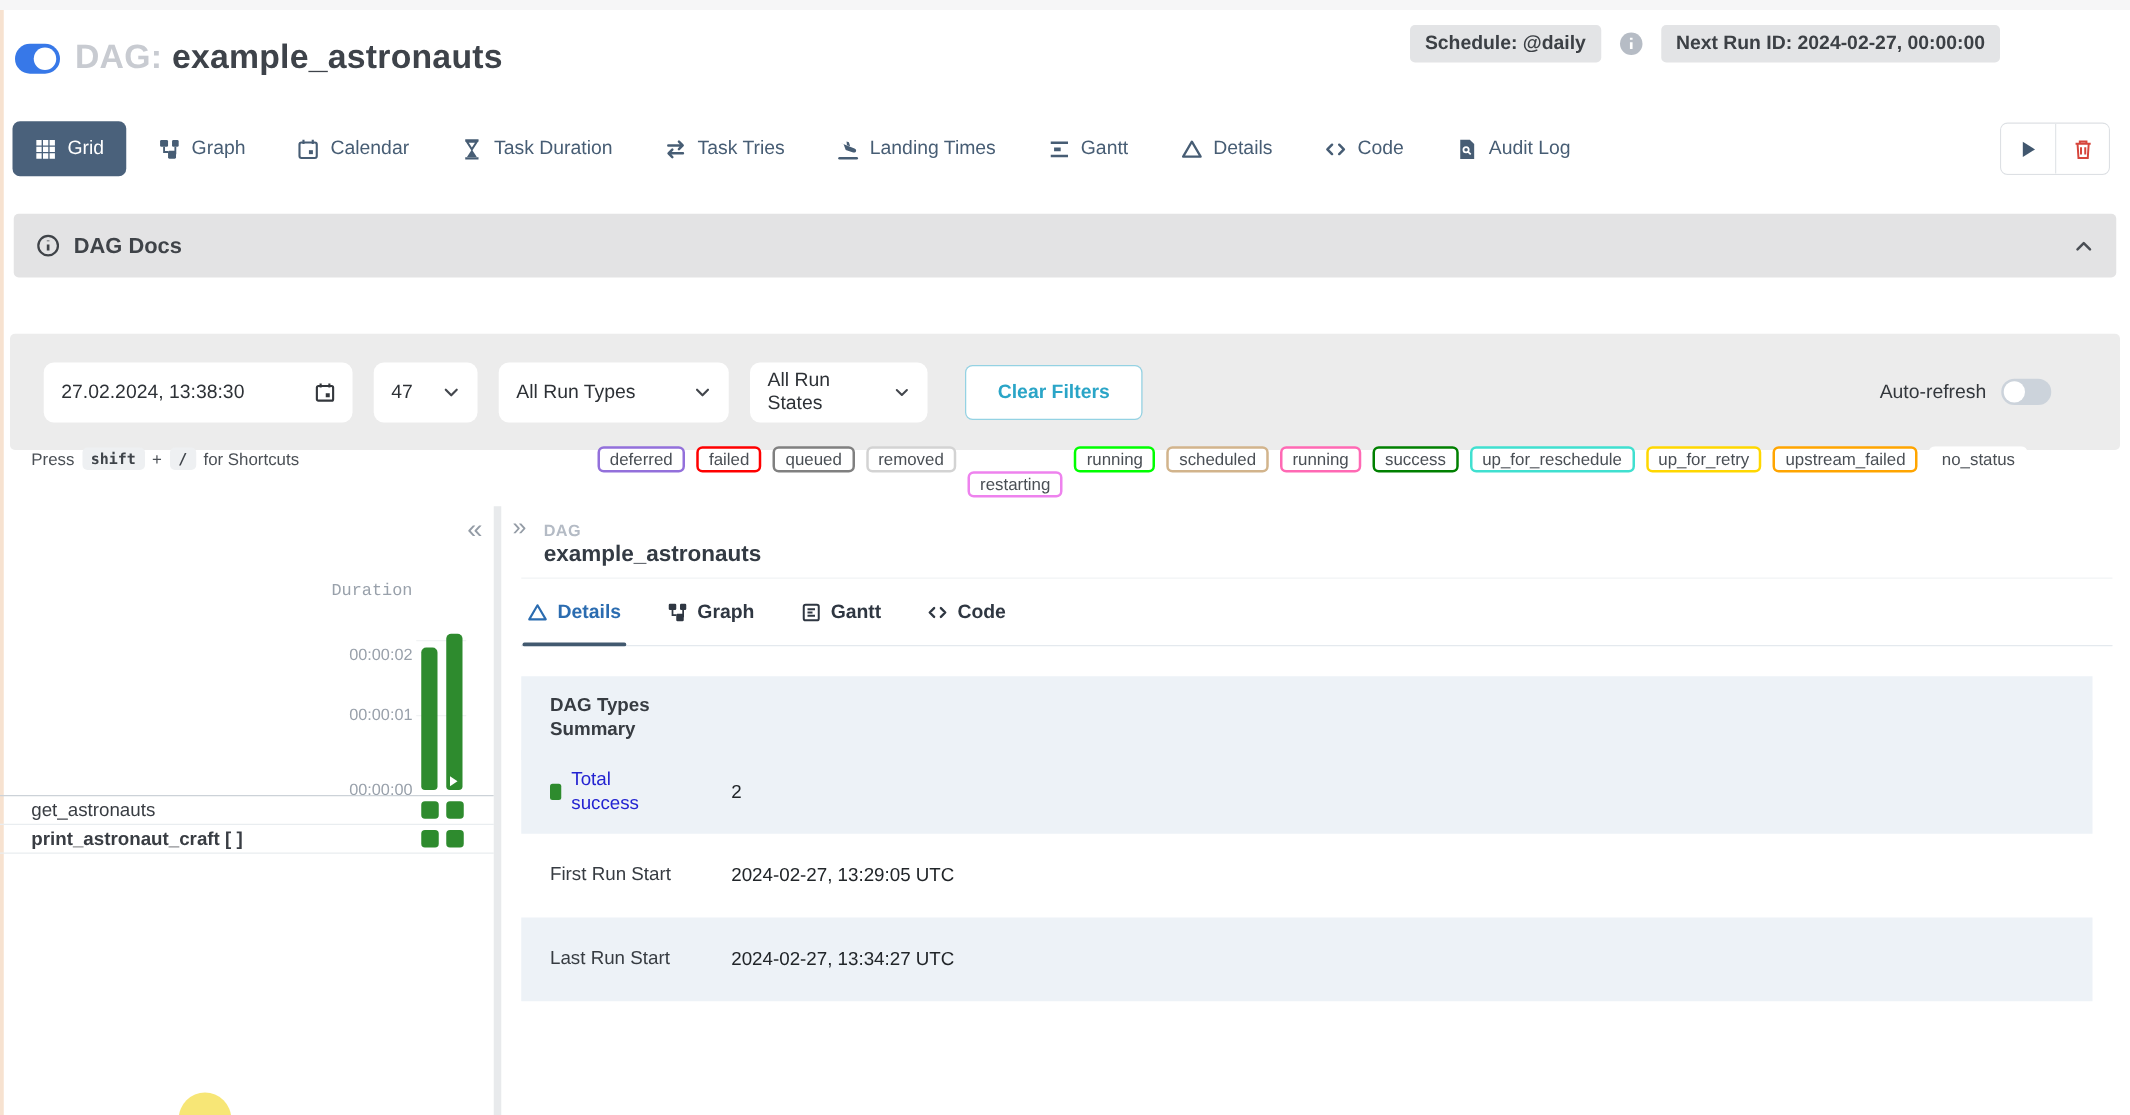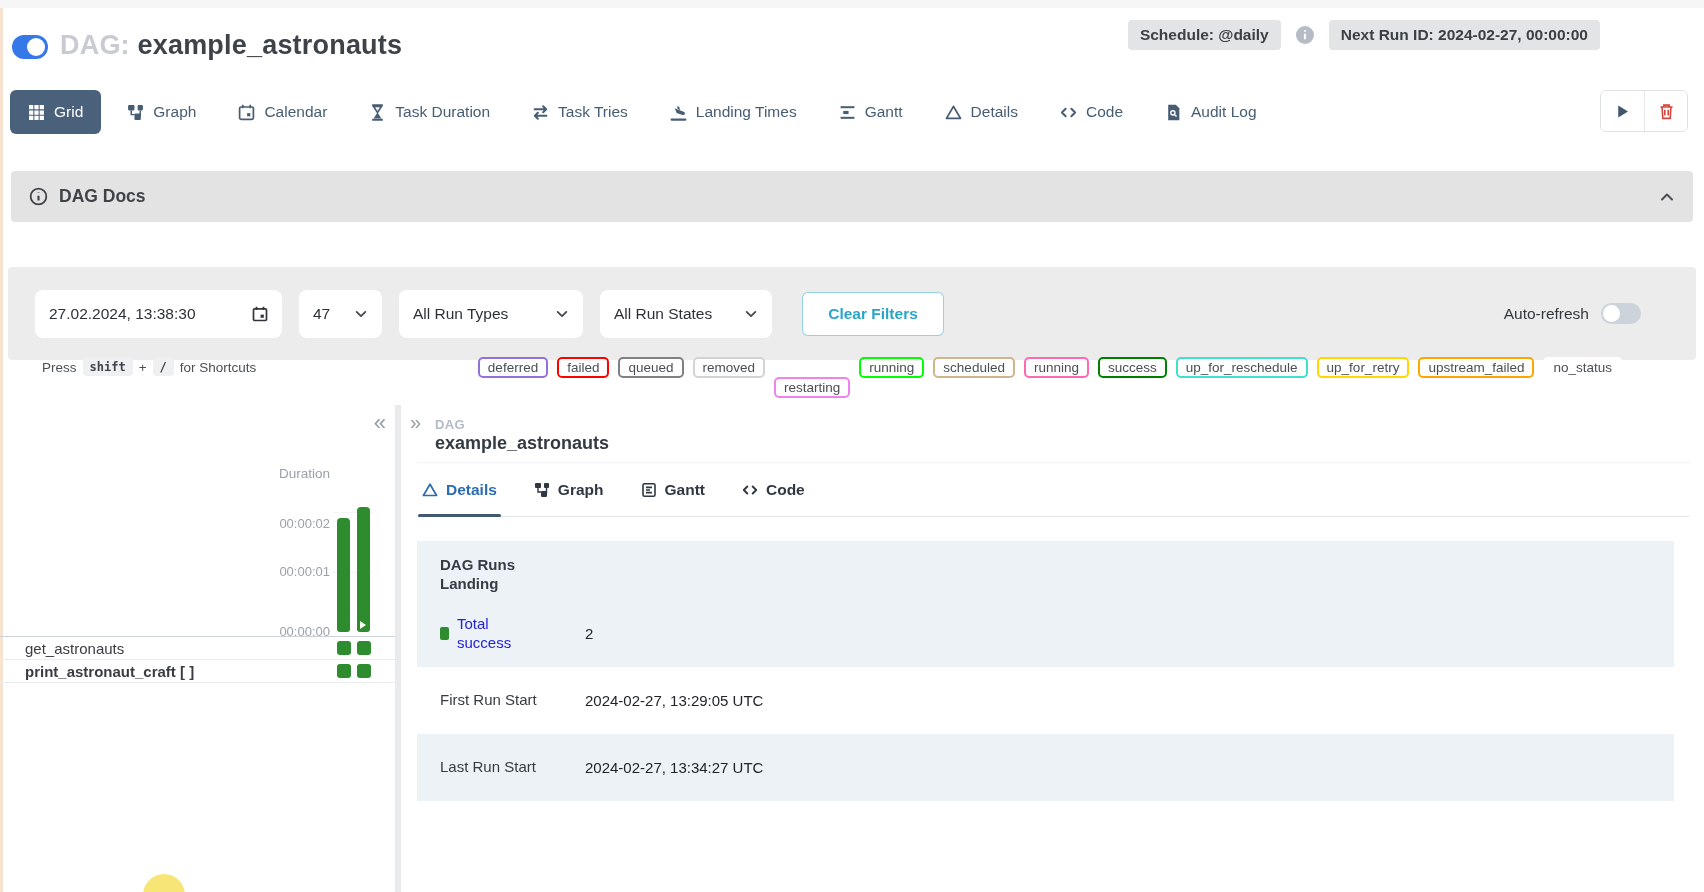--- a/index.html
+++ b/index.html
@@ -17,21 +17,21 @@
   .toggle-on .knob { position:absolute; right:3px; top:3px; width:18px; height:18px; border-radius:50%; background:#fff; }
   .dag-heading { position:absolute; left:60px; top:22px; font-size:27px; font-weight:bold; letter-spacing:.2px; }
   .dag-heading .pre { color:#c8cbd1; }
   .dag-heading .name { color:#3e434a; }
   .header-badges { position:absolute; right:104px; top:12px; display:flex; align-items:center; gap:14px; }
   .badge-gray { background:#e3e4e6; color:#3c4045; font-weight:bold; font-size:15.5px; padding:6px 12px; border-radius:4px; white-space:nowrap; }
   .info-dot { width:20px; height:20px; color:#b6bcc5; display:inline-flex; }
   .icon svg, .info-dot svg { width:100%; height:100%; display:block; }
 
   
-  .nav-row { position:absolute; top:90px; left:10px; right:16px; height:58px; display:flex; align-items:flex-start; }
+  .nav-row { position:absolute; top:90px; left:10px; right:16px; height:58px; display:flex; align-items:center; }
   .nav-tabs { display:flex; align-items:center; gap:42px; }
   .nav-tab { display:flex; align-items:center; gap:9px; color:var(--nav,#475d74); font-size:15.5px; font-weight:500; cursor:pointer; }
   .nav-tab .icon { width:17px; height:17px; display:inline-flex; }
   .nav-tab.active { background:var(--nav-active,#4a617b); color:#fff; padding:13px 18px; border-radius:6px; margin-right:-16px; }
   .action-group { margin-left:auto; display:flex; align-items:stretch; border:1px solid #dde0e4; border-radius:6px; overflow:hidden; background:#fff; }
   .action-btn { width:43px; height:40px; background:#fff; border:none; display:flex; align-items:center; justify-content:center; cursor:pointer; }
   .action-btn + .action-btn { border-left:1px solid #e3e6e9; }
   .action-btn .icon { width:17px; height:17px; }
   .icon.play { color:#41576e; }
   .icon.trash { color:#d6453c; }
@@ -48,44 +48,44 @@
     display:flex; align-items:center; padding:0 27px; }
   .field { background:#fff; border-radius:8px; height:48px; display:flex; align-items:center; padding:0 14px;
     font-size:15.5px; color:#2d3136; }
   .date-field { width:247px; justify-content:space-between; cursor:text; }
   .date-field input { border:none; outline:none; font:inherit; color:inherit; width:178px; background:transparent; }
   .date-field .icon { width:16px; height:16px; color:#33373c; }
   .select { justify-content:space-between; cursor:pointer; margin-left:17px; }
   .select .icon { width:14px; height:14px; color:#43474d; margin-left:10px; }
   .sel-count { width:83px; }
   .sel-types { width:184px; }
-  .sel-states { width:172px; }
+  .sel-states { width:142px; }
   .clear-filters { margin-left:30px; width:142px; height:44px; background:#fff; border:1px solid rgba(42,165,199,.5);
     border-radius:6px; color:var(--clear,#2aa5c7); font-size:15.5px; font-weight:bold; cursor:pointer; }
   .auto-refresh { margin-left:auto; display:flex; align-items:center; gap:12px; margin-right:28px; }
   .auto-refresh .lbl { font-size:15.5px; color:#33373c; }
   .toggle-off { position:relative; width:40px; height:21px; border-radius:11px; background:#ccd3db; cursor:pointer; }
   .toggle-off .knob { position:absolute; left:2px; top:2px; width:17px; height:17px; border-radius:50%; background:#fff; }
 
   
   .legend-row { position:absolute; top:352px; left:25px; right:82px; height:30px; display:flex; align-items:center; }
-  .shortcuts { font-size:13.5px; color:#4b5056; display:flex; align-items:center; gap:6px;margin-left:17px; }
+  .shortcuts { font-size:13.5px; color:#4b5056; display:flex; align-items:center; gap:6px; }
   kbd { font-family:"DejaVu Sans Mono","Liberation Mono",monospace; font-size:12px; font-weight:bold; color:#3f444a;
     background:#eef0f2; border-radius:4px; padding:2px 7px; }
   .legend { margin-left:auto; display:flex; align-items:center; gap:9px;padding-left:24px; }
   .legend-badge { border:2px solid transparent; border-radius:5px; background:#fff; padding:1px 8px;
     font-size:13.5px; color:#4a4f55; cursor:pointer; white-space:nowrap; }
   .legend-badge.borderless { border-color:transparent; cursor:default; }
 
   
   .main { position:absolute; top:402px; left:0; right:0; bottom:0; }
   .panel-divider { position:absolute; left:395px; top:3px; bottom:0; width:6px; background:#e8eaec; }
   .grid-panel { position:absolute; left:0; top:0; bottom:0; width:395px; }
   .collapse-left { position:absolute; right:9px; top:10px; font-size:22px; color:#949ca6; cursor:pointer; line-height:1; }
-  .duration-label { position:absolute; left:230px; top:64px; width:100px; text-align:right; font-size:13.5px; color:#99a1ab; }
+  .duration-label { position:absolute; left:230px; top:64px; width:100px; text-align:right; font-size:13.5px; color:#99a1ab;font-family:Liberation Mono, monospace; }
   .tick { position:absolute; left:205px; width:125px; text-align:right; font-size:13px; color:#99a1ab; }
   .gridline { position:absolute; left:333px; width:40px; height:1px; background:#f1f3f4; }
   .bars { position:absolute; left:337px; top:105px; width:36px; height:125px; }
   .run-bar { position:absolute; bottom:0; width:13px; background:var(--green,#2e8b2e); border-radius:4px 4px 3px 3px; cursor:pointer; }
   .run-bar .marker { position:absolute; bottom:3px; left:3px; width:0; height:0;
     border-top:4px solid transparent; border-bottom:4px solid transparent; border-left:6px solid #fff; }
   .axis-line { position:absolute; left:0; right:0; top:234px; height:1px; background:#ccd2d8; }
   .task-list { position:absolute; left:0; right:0; top:235px; }
   .task-row { position:relative; height:23px; border-bottom:1px solid #e9edf0; display:flex; align-items:center;
     padding-left:25px; font-size:15px; color:#393d43; cursor:pointer; }
@@ -418,21 +418,21 @@
                 <path d="M5.3 4.5L1.8 8l3.5 3.5M10.7 4.5L14.2 8l-3.5 3.5"></path>
               </svg>
             </span>
     <span class="lbl">Code</span>
   </div>
         </div>
       <div class="summary-table" id="summary-table">
           <div class="summary-row shaded header">
     <div class="cell label">
 
-      <span class="lbl">DAG Runs Landing</span>
+      <span class="lbl">DAG Types Summary</span>
     </div>
     <div class="cell value"></div>
   </div>
           <div class="summary-row">
     <div class="cell label">
 
       <span class="lbl">Total Runs Displayed</span>
     </div>
     <div class="cell value">2</div>
   </div>

